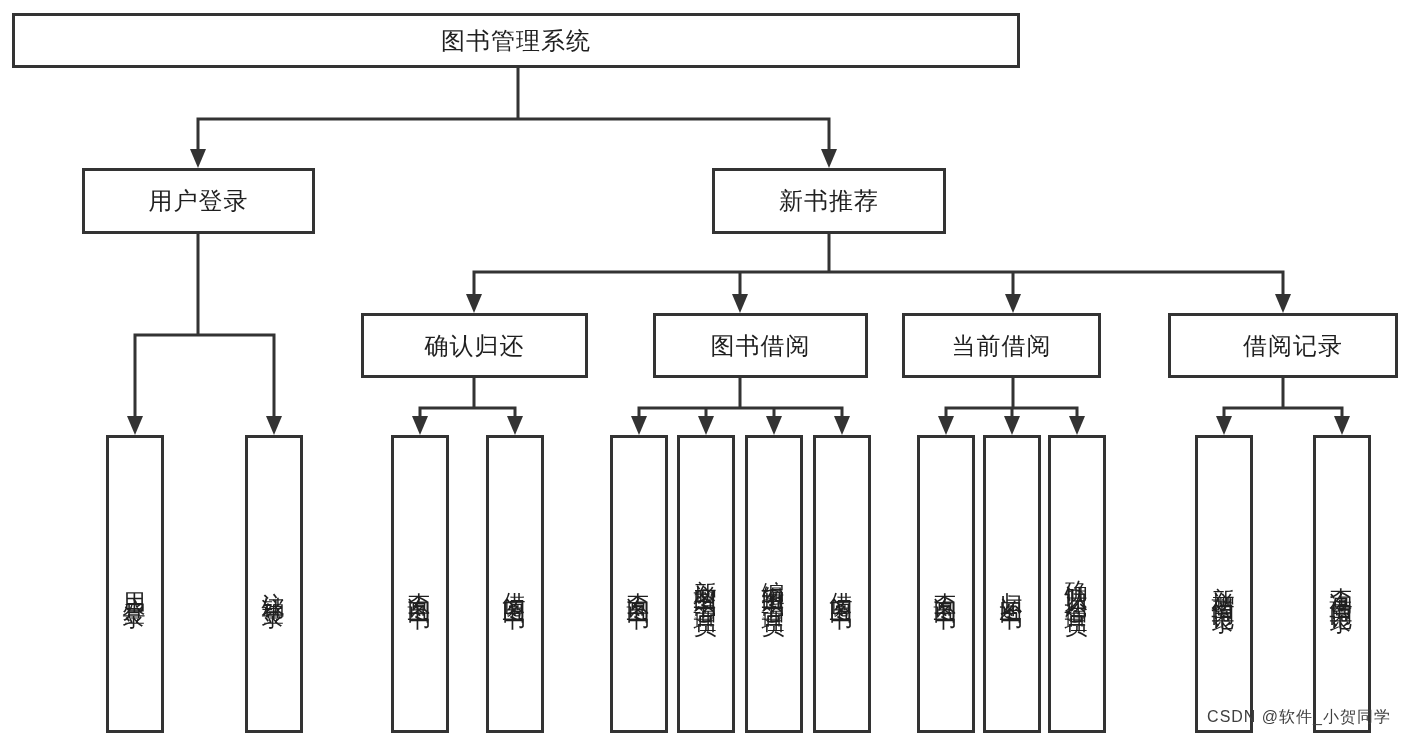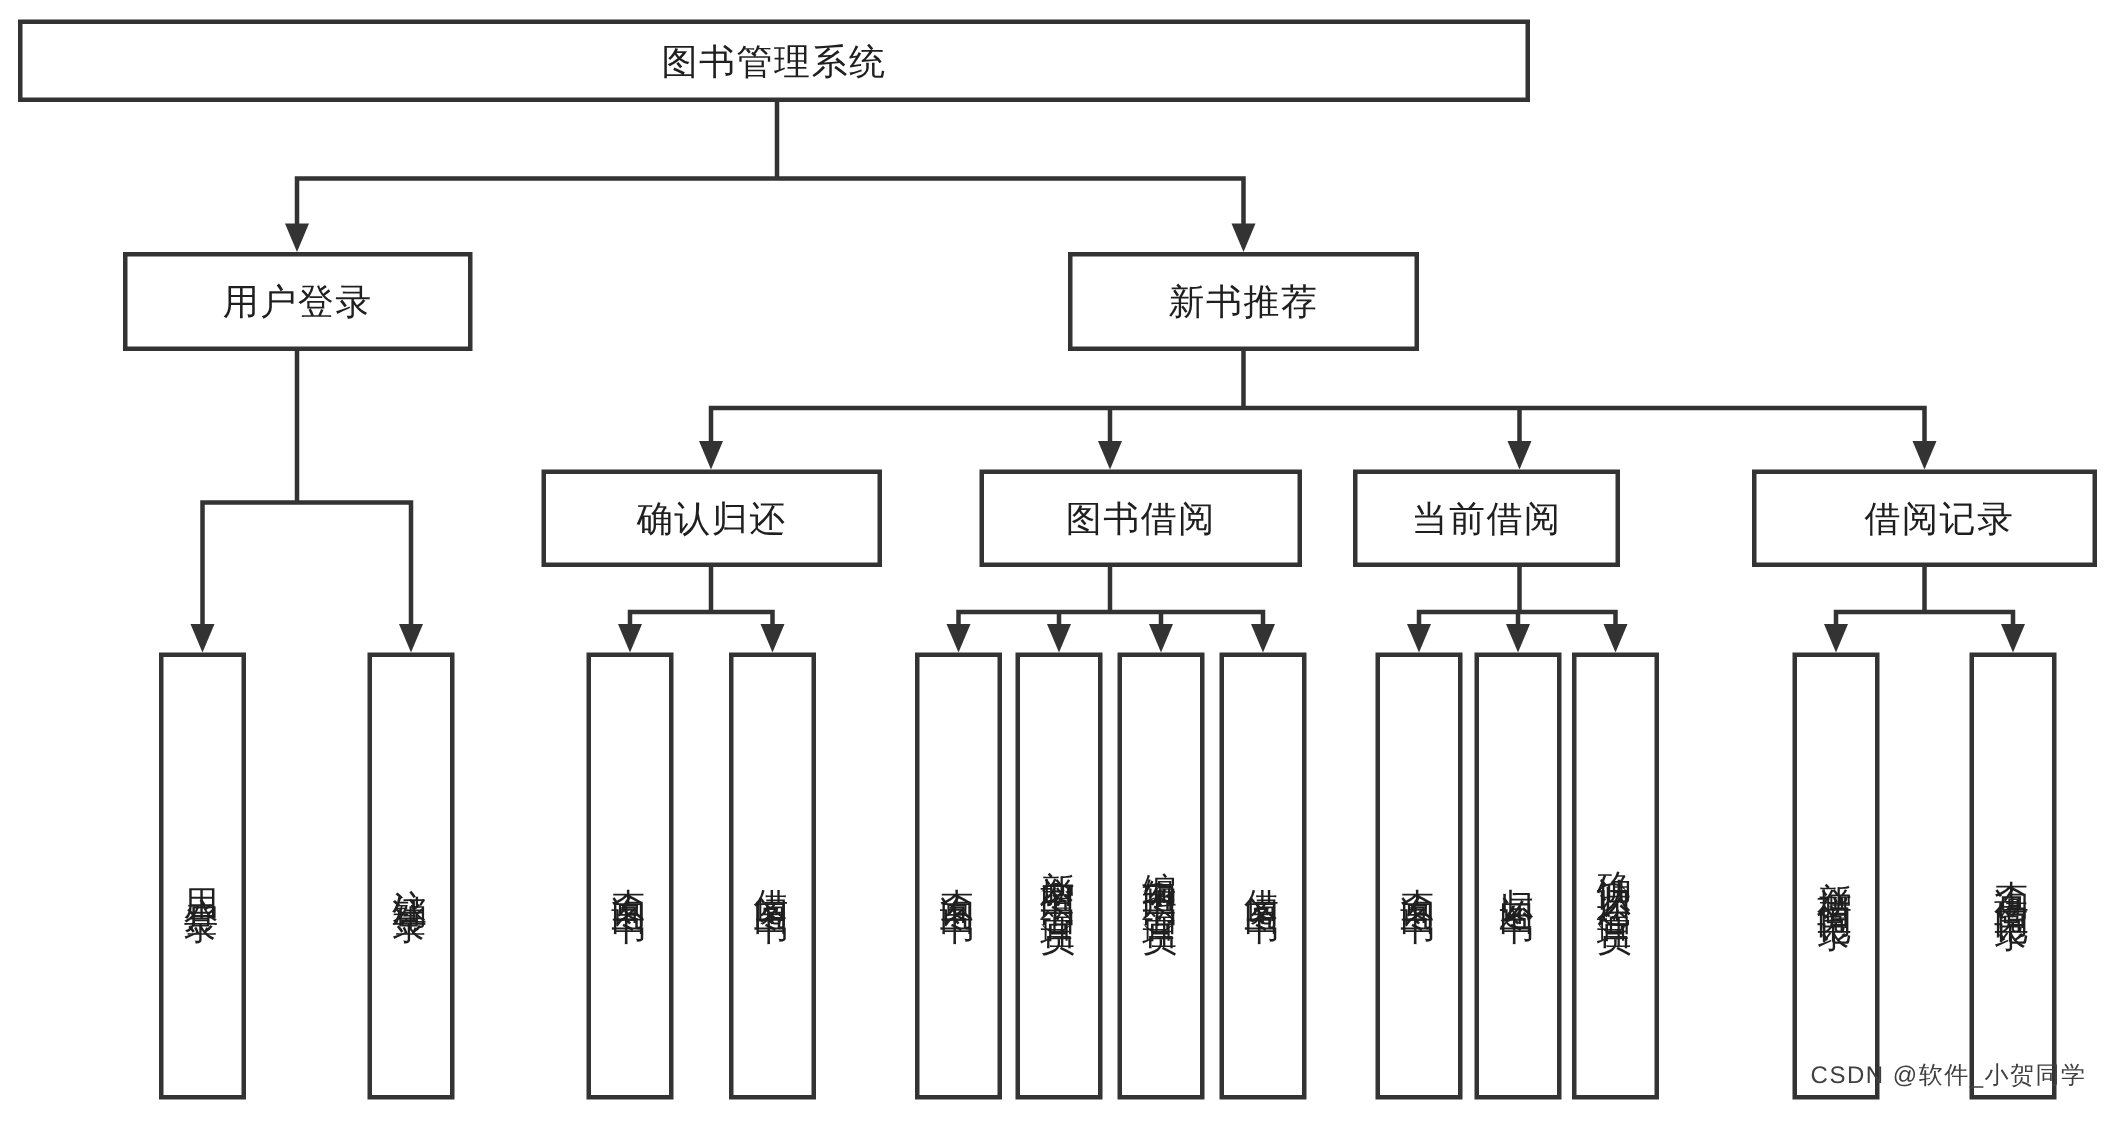--- a/index.html
+++ b/index.html
@@ -111,21 +111,21 @@
   <div class="box" style="left:712px; top:168px; width:234px; height:66px;">
     <span>新书推荐</span>
   </div>
 
   <div class="box" style="left:361px; top:313px; width:227px; height:65px;">
     <span>确认归还</span>
   </div>
   <div class="box" style="left:633px; top:313px; width:215px; height:65px;margin-left:20px;">
     <span>图书借阅</span>
   </div>
-  <div class="box" style="left:902px; top:313px; width:178px; height:65px;">
+  <div class="box" style="left:902px; top:313px; width:199px; height:65px;">
     <span>当前借阅</span>
   </div>
   <div class="box" style="left:1168px; top:313px; width:230px; height:65px;padding-left:20px;">
     <span>借阅记录</span>
   </div>
 
   <div class="vbox" style="left:106px;">
     <span>用户登录</span>
   </div>
   <div class="vbox" style="left:245px;">

